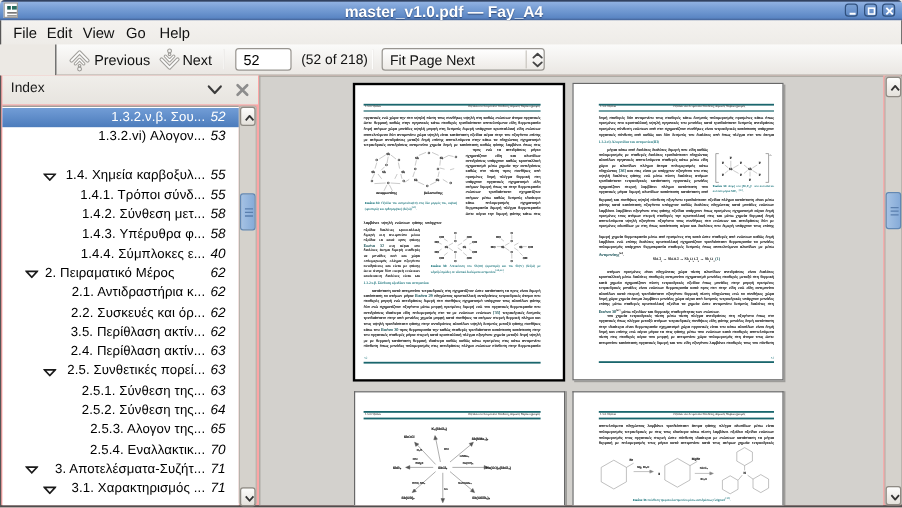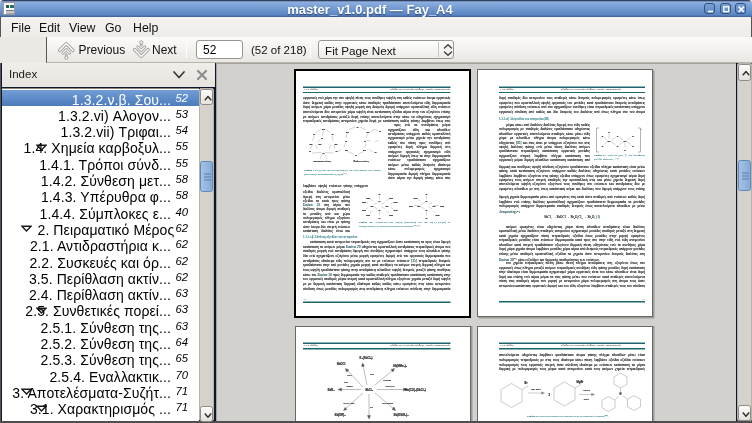--- a/index.html
+++ b/index.html
@@ -21,27 +21,27 @@
 
 #tob{left:0;top:37px;width:752px;height:26px;background:linear-gradient(#fbfbfa,#eae7e3);
  border-bottom:1px solid #b9b4ac;border-left:1px solid #565656;border-right:1px solid #565656;margin-left:46px;}
 .tlab{font-size:12px;color:#111;top:6px;}
 .tsep{top:4px;width:1px;height:17px;background:#cdc9c3;border-right:1px solid #fdfdfc;}
 #entry{left:149px;top:3px;width:47px;height:19px;background:#fff;border:1px solid #989590;border-radius:3px;
  font-size:12px;color:#000;padding:2px 0 0 6px;}
 #combo{left:271px;top:3px;width:136px;height:19px;border:1px solid #989590;border-radius:3px;
  background:linear-gradient(#ffffff,#edeae6);}
 
-#main{left:0;top:63px;width:752px;height:360px;background:#0f172a;
+#main{left:0;top:63px;width:752px;height:360px;background:#fca5a5;
  border-left:1px solid #565656;border-right:1px solid #565656;border-bottom:2px solid #4e4e4e;}
 #sidehead{left:1px;top:0;width:213px;height:24px;background:linear-gradient(#f0eeea,#e7e4df);}
 #tree{left:1px;top:25px;width:197px;height:333px;background:#fff;border-top:1px solid #8a867f;}
 .trow{left:0;width:197px;height:16.3px;}
 .tsel{background:linear-gradient(#729dd6,#4c7cbc);}
-.ttitle{position:absolute;top:1.5px;right:28px;font-size:14px;letter-spacing:0.1px;color:#000;white-space:pre;}
+.ttitle{position:absolute;top:1.5px;right:28px;font-size:11px;letter-spacing:0.1px;color:#000;white-space:pre;}
 .tnum{position:absolute;top:1.5px;right:11px;font-size:11.3px;font-style:italic;color:#000;}
 .tsel .ttitle,.tsel .tnum{color:#fff;}
 .texp{position:absolute;top:5px;}
 
 .sbtrough{background:#d5d2cc;border:1px solid #b7b3ac;border-radius:2px;}
 .sbbtn{background:linear-gradient(#fdfdfc,#e4e1db);border:1px solid #8f8b84;border-radius:2.5px;}
 .sbthumb{background:linear-gradient(to right,#a5c2e4,#86abd8);border:1px solid #6288b4;border-radius:2.5px;}
 
 #doc{left:215px;top:0;width:520px;height:358px;background:#d3d1cd;border-left:1px solid #a5a29b;border-top:1px solid #a5a29b;overflow:hidden;}
 .page{position:absolute;background:#fff;overflow:hidden;}
@@ -135,24 +135,20 @@
       </div>
 <div id="tree" class="abs">
 <div class="trow abs tsel" style="top:1.0px">
           <span class="ttitle" style="">1.3.2.ν.β. Σου...</span>
           <span class="tnum">52</span>
         </div>
 <div class="trow abs" style="top:17.3px">
           <span class="ttitle" style="">1.3.2.vi) Αλογον...</span>
           <span class="tnum">53</span>
         </div>
-<div class="trow abs" style="top:33.6px">
-          <span class="ttitle" style="">1.3.2.vii) Τριφαι...</span>
-          <span class="tnum">54</span>
-        </div>
 <div class="trow abs" style="top:49.900000000000006px">
           <svg class="texp" style="left:33.5px" width="11" height="7" viewBox="0 0 11 7">
             <path d="M1 1.2 L10 1.2 L5.5 6 Z" fill="#fff" stroke="#1a1a1a" stroke-width="1.4" stroke-linejoin="miter"></path>
           </svg>
           <span class="ttitle" style="">1.4. Χημεία καρβοξυλ...</span>
           <span class="tnum">55</span>
         </div>
 <div class="trow abs" style="top:66.2px">
           <span class="ttitle" style="">1.4.1. Τρόποι σύνδ...</span>
           <span class="tnum">55</span>
@@ -201,21 +197,21 @@
         </div>
 <div class="trow abs" style="top:229.20000000000002px">
           <span class="ttitle" style="">2.5.1. Σύνθεση της...</span>
           <span class="tnum">63</span>
         </div>
 <div class="trow abs" style="top:245.5px">
           <span class="ttitle" style="">2.5.2. Σύνθεση της...</span>
           <span class="tnum">64</span>
         </div>
 <div class="trow abs" style="top:261.8px">
-          <span class="ttitle" style="">2.5.3. Σύνθεση της...</span>
+          <span class="ttitle" style="">2.5.3. Αλογον της...</span>
           <span class="tnum">65</span>
         </div>
 <div class="trow abs" style="top:278.1px">
           <span class="ttitle" style="">2.5.4. Εναλλακτικ...</span>
           <span class="tnum">70</span>
         </div>
 <div class="trow abs" style="top:294.40000000000003px">
           <svg class="texp" style="left:19px" width="11" height="7" viewBox="0 0 11 7">
             <path d="M1 1.2 L10 1.2 L5.5 6 Z" fill="#fff" stroke="#1a1a1a" stroke-width="1.4" stroke-linejoin="miter"></path>
           </svg>

